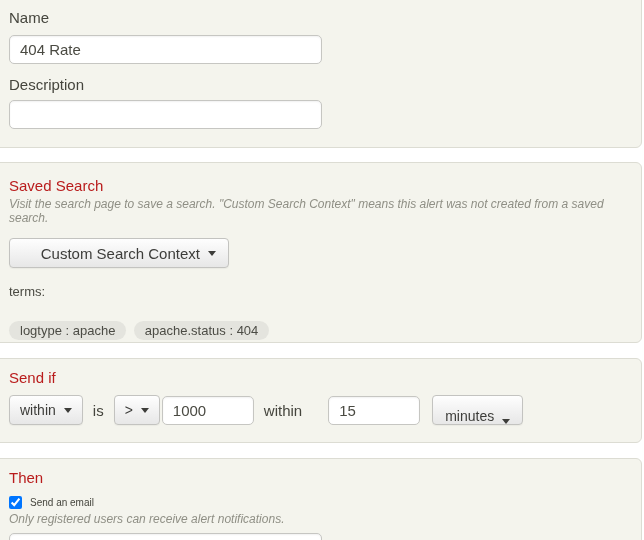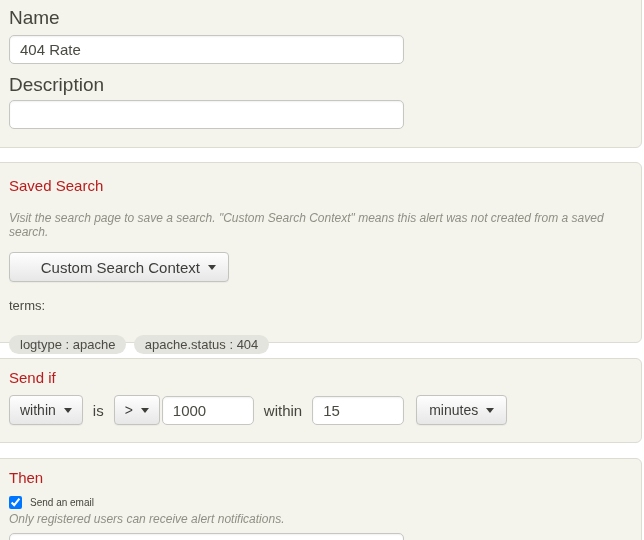--- a/index.html
+++ b/index.html
@@ -19,30 +19,30 @@
     border:1px solid #dcdcd3;
     border-radius:6px;
     padding-left:20px;
   }
   #panel-name  { top:-11px; height:159px; padding-top:19px; }
   #panel-saved { top:162px; height:181px; padding-top:14px; }
   #panel-alert { top:358px; height:85px;  padding-top:10px; }
   #panel-then  { top:458px; height:94px;  padding-top:10px; }
 
   .sec-title { font-size:15px; color:#b91c1c; line-height:17px; }
-  .field-label { font-size:19px; color:#45453d; line-height:17px; }
+  .field-label { font-size:15px; color:#45453d; line-height:17px; }
   .hint {
     font-size:12px;
     font-style:italic;
     color:#8f8f85;
     line-height:14px;
   }
   .text-input {
     display:block;
-    width:395px;
+    width:313px;
     height:29px;
     padding:0 10px;
     background:#ffffff;
     border:1px solid #c6c6c2;
     border-radius:5px;
     box-shadow:inset 0 1px 2px rgba(0,0,0,0.06);
     font-family:"Liberation Sans", sans-serif;
     font-size:15px;
     color:#4a4a42;
     outline:none;
@@ -66,21 +66,21 @@
     border-left:4px solid transparent;
     border-right:4px solid transparent;
     border-top:5px solid #3d3d3a;
     margin-left:8px;
   }
   
   #name-input { margin-top:9px; }
   #desc-label { margin-top:12px; }
   #desc-input { margin-top:7px; }
   
-  #saved-hint { margin-top:17px; }
+  #saved-hint { margin-top:3px; }
   #context-dropdown {
     margin-top:13px;
     width:220px;
     justify-content:flex-end;
     padding:0 12px;
     font-size:15px;
   }
   #terms-label { margin-top:16px; font-size:13px; color:#4a4a42; }
   #terms-row { margin-top:22px; }
   .pill {
@@ -93,22 +93,22 @@
     margin-right:3px;
     line-height:15px;
   }
   
   #alert-row { margin-top:9px; display:flex; align-items:center; }
   #metric-dropdown { padding:0 10px; }
   .inline-word { font-size:15px; color:#45453d; margin:0 10px; }
   #operator-dropdown { padding:0 10px; }
   .small-input { width:92px; }
   #threshold-input { margin-left:2px; }
-  #window-input { margin-left:0; }
-  #unit-dropdown { margin-left:12px; padding:0 12px; }
+  #window-input { margin-left:16px; }
+  #unit-dropdown { margin-left:12px; padding:0 12px;align-items:flex-end; }
   
   #email-row { margin-top:10px; display:flex; align-items:center; }
   #email-checkbox { width:13px; height:13px; margin-right:8px; }
   #email-label { font-size:10px; color:#45453d; }
   #email-hint { margin-top:3px; }
   #partial-input { margin-top:7px; }
 </style>
 </head>
 <body>
 

